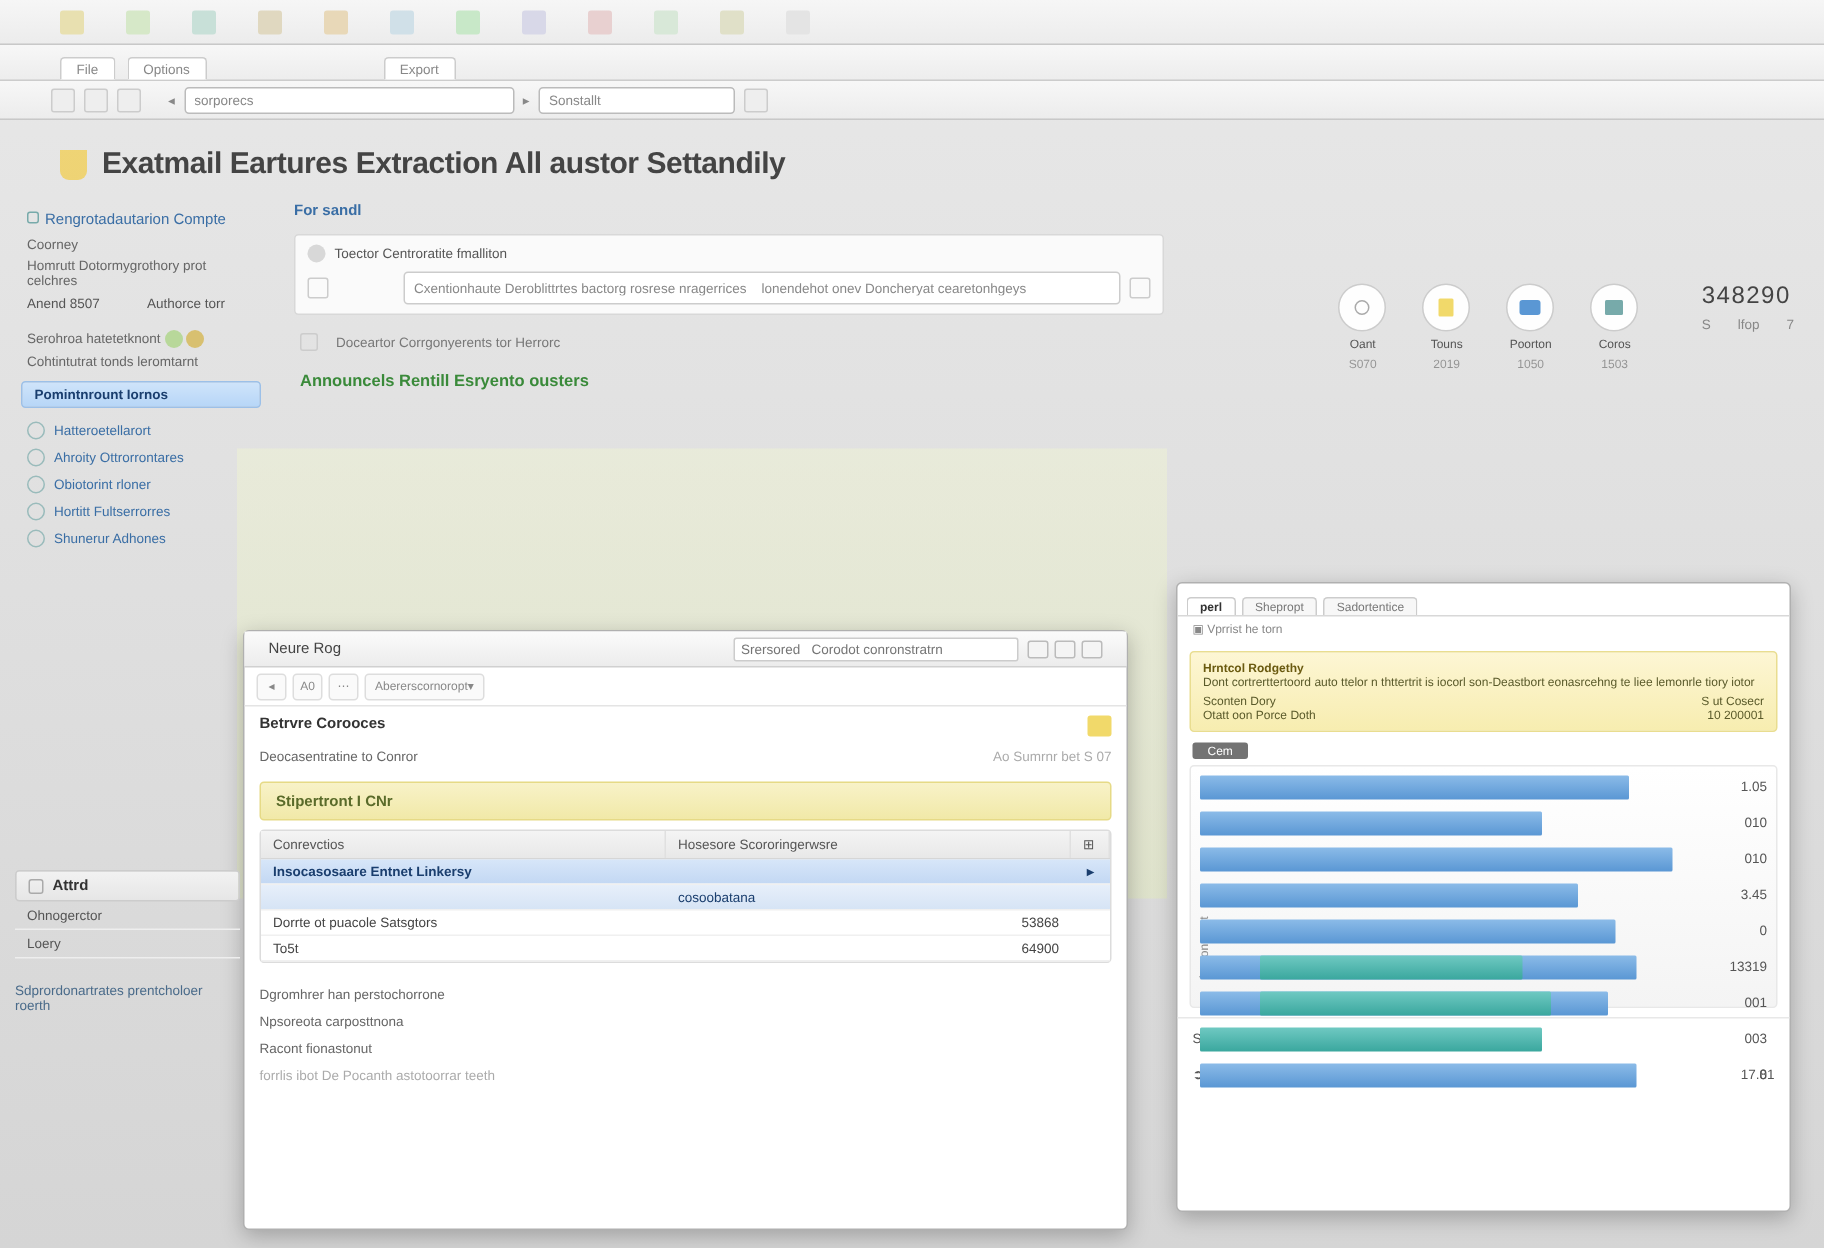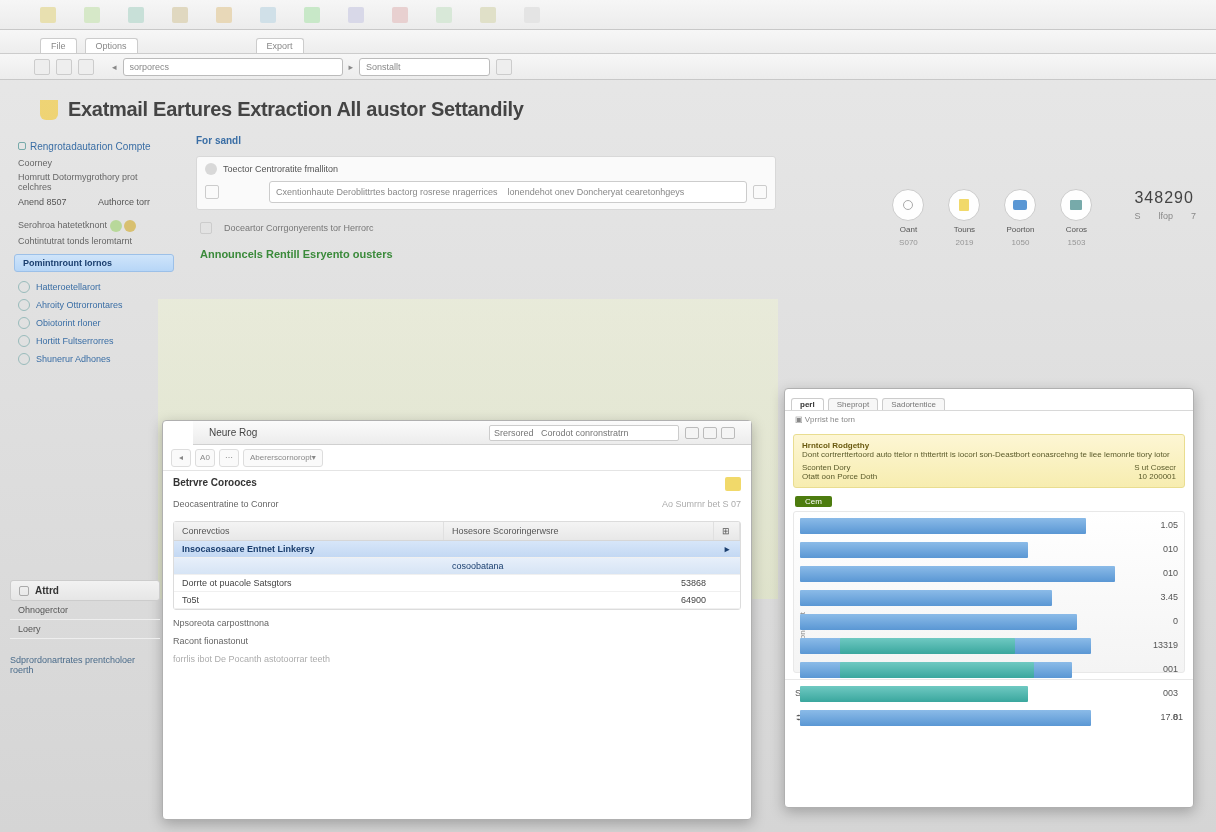--- a/index.html
+++ b/index.html
@@ -48,21 +48,21 @@
   .stats-row { position:absolute; right:0; top:60px; display:flex; gap:24px; align-items:flex-start; }
   .stat { display:flex; flex-direction:column; align-items:center; gap:4px; font-size:8px; color:#555; }
   .stat .circle { width:32px; height:32px; border:1px solid #ccc; border-radius:50%; background:#fefefe; display:flex; align-items:center; justify-content:center; }
   .big-num { font-size:16px; color:#444; letter-spacing:1px; }
 
   
   .green-title { font-size:11px; color:#3a8a3a; font-weight:600; margin:10px 0 4px 14px; }
 
   
   .window { position:absolute; background:#fff; border:1px solid #b0b0b0; border-radius:4px; box-shadow:0 4px 14px rgba(0,0,0,.25); }
-  .win-title { height:24px; background:linear-gradient(#fbfbfb,#ececec); border-bottom:1px solid #d0d0d0; display:flex; align-items:center; justify-content:space-between; padding:0 16px; font-size:10px; color:#444;margin-left:30px; }
+  .win-title { height:24px; background:linear-gradient(#fbfbfb,#ececec); border-bottom:1px solid #d0d0d0; display:flex; align-items:center; justify-content:space-between; padding:0 16px; font-size:10px; color:#444; }
   .win-title .wbtns { display:flex; gap:4px; }
   .win-title .wbtn  { width:14px; height:12px; border:1px solid #bbb; border-radius:2px; background:#f4f4f4; }
 
   .win-tools { height:26px; border-bottom:1px solid #e4e4e4; display:flex; align-items:center; gap:4px; padding:0 8px; }
   .win-tools .tbtn { width:20px; height:18px; border:1px solid #ddd; border-radius:3px; background:#fafafa; font-size:8px; color:#888; display:flex; align-items:center; justify-content:center; }
   .win-h { padding:6px 10px; font-size:10px; font-weight:600; color:#333; display:flex; justify-content:space-between; }
   .win-sub { padding:2px 10px 6px 10px; font-size:9px; color:#666; }
 
   .yellow-block { margin:6px 10px; background:linear-gradient(#f8f2c8,#f1e9a8); border:1px solid #e6da86; border-radius:3px; padding:6px 10px; }
   .yellow-block .yt { font-size:10px; color:#5a6b2a; font-weight:600; }
@@ -256,20 +256,21 @@
     <span class="tbtn" style="width:auto;padding:0 6px"><span>Abererscornoropt</span> ▾</span>
   </div>
   <div class="win-h">
     <span>Betrvre Corooces</span>
     <span style="width:16px;height:14px;background:#f1d96a;border-radius:2px"></span>
   </div>
   <div class="win-sub" style="display:flex;justify-content:space-between">
       <span>Deocasentratine to Conror</span>
       <span class="faint">Ao Sumrnr bet S 07</span>
     </div>
+  <div class="yellow-block"><span class="yt">Stipertront I CNr</span></div>
 
   <div class="tbl">
     <div class="tbl-head">
       <div class="c1">Conrevctios</div>
       <div class="c1">Hosesore Scororingerwsre</div>
       <div style="width:26px">⊞</div>
     </div>
     <div class="tbl-row sel">
       <div class="c1">Insocasosaare Entnet Linkersy</div>
         <div class="c1"></div>
@@ -284,20 +285,21 @@
         <div class="c1">Dorrte ot puacole Satsgtors</div>
         <div class="c2">53868</div>
         <div style="width:26px"></div>
       </div>
     <div class="tbl-row">
         <div class="c1">To5t</div>
         <div class="c2">64900</div>
         <div style="width:26px"></div>
       </div>
   </div>
+  <div class="win-sub" style="padding-top:10px">Dgromhrer han perstochorrone</div>
   <div class="win-sub">Npsoreota carposttnona</div>
   <div class="win-sub">Racont fionastonut</div>
   <div class="win-sub faint">forrlis ibot De Pocanth astotoorrar teeth</div>
 </div>
 
 <div class="mini">
   <div class="mh">
       <span style="width:10px;height:10px;border:1px solid #aaa;border-radius:2px"></span>
       <span>Attrd</span>
     </div>
@@ -318,21 +320,21 @@
     <div>Dont cortrerttertoord auto ttelor n thttertrit is iocorl son-Deastbort eonasrcehng te liee lemonrle tiory iotor</div>
     <div style="display:flex;justify-content:space-between;margin-top:4px">
         <span>Sconten Dory</span>
         <span>S ut Cosecr</span>
       </div>
     <div style="display:flex;justify-content:space-between">
         <span>Otatt oon Porce Doth</span>
         <span>10 200001</span>
       </div>
   </div>
-  <div style="padding:0 10px"><span style="display:inline-block;background:#4d7c0f;color:#fff;font-size:8px;padding:1px 10px;border-radius:2px">Cem</span></div>
+  <div style="padding:0 10px"><span style="display:inline-block;background:#737373;color:#fff;font-size:8px;padding:1px 10px;border-radius:2px">Cem</span></div>
   <div class="chart-body" id="chart-body">
     <span style="position:absolute;left:4px;top:100px;font-size:8px;color:#888;writing-mode:sideways-lr">bertonntertt</span>
   <div class="bar blue" style="top: 6px; width: 286.324px;"></div>
       <div class="val" style="top: 8px;">1.05</div>
       <div class="bar blue" style="top: 30px; width: 228.088px;"></div>
       <div class="val" style="top: 32px;">010</div>
       <div class="bar blue" style="top: 54px; width: 315.441px;"></div>
       <div class="val" style="top: 56px;">010</div>
       <div class="bar blue" style="top: 78px; width: 252.353px;"></div>
       <div class="val" style="top: 80px;">3.45</div>

